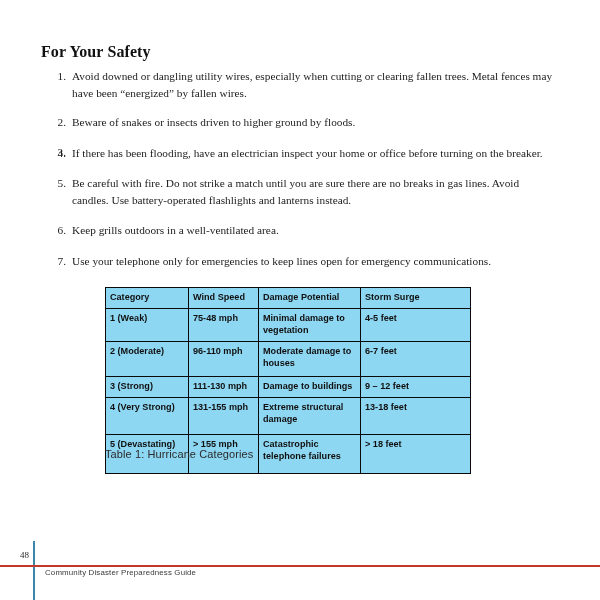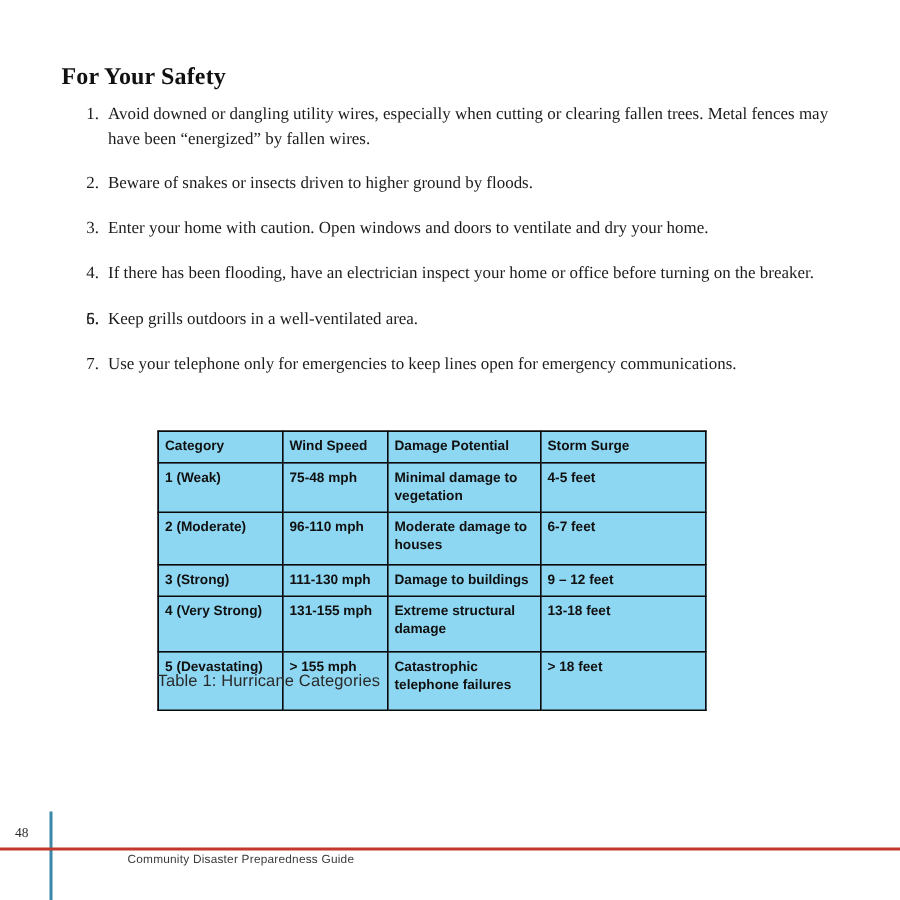--- a/index.html
+++ b/index.html
@@ -133,62 +133,61 @@
     top: 541px;
     width: 2px;
     height: 59px;
     background: #3b87a8;
   }
   .page-number {
     position: absolute;
     left: 10px;
     top: 550px;
     width: 19px;
-    text-align: left;
+    text-align: right;
     font-family: Liberation Serif, serif;
     font-size: 9px;
     color: #2b2b2b;
   }
   .footer-text {
     position: absolute;
     left: 45px;
     top: 568px;
     font-family: "Liberation Sans", sans-serif;
     font-size: 7.9px;
     color: #3a3a3a;
     letter-spacing: 0.15px;
-    margin-left: 40px;
   }
 </style>
 </head>
 <body>
 
 <div class="page">
 
   <div class="section-heading">For Your Safety</div>
 
   <ol class="safety-list">
     <li class="safety-item">
       <span class="marker">1.</span>
       <span>Avoid downed or dangling utility wires, especially when cutting or clearing fallen trees. Metal fences may have been “energized” by fallen wires.</span>
     </li>
     <li class="safety-item">
       <span class="marker">2.</span>
       <span>Beware of snakes or insects driven to higher ground by floods.</span>
     </li>
     <li class="safety-item gap-lg">
       <span class="marker">3.</span>
-      <span>Enter your home with caution. Open windows and doors to ventilate and dry your home.</span>
     </li>
     <li class="safety-item gap-lg">
       <span class="marker">4.</span>
       <span>If there has been flooding, have an electrician inspect your home or office before turning on the breaker.</span>
     </li>
     <li class="safety-item gap-lg">
       <span class="marker">5.</span>
+      <span>Be careful with fire. Do not strike a match until you are sure there are no breaks in gas lines. Avoid candles. Use battery-operated flashlights and lanterns instead.</span>
     </li>
     <li class="safety-item gap-lg">
       <span class="marker">6.</span>
       <span>Keep grills outdoors in a well-ventilated area.</span>
     </li>
     <li class="safety-item">
       <span class="marker">7.</span>
       <span>Use your telephone only for emergencies to keep lines open for emergency communications.</span>
     </li>
   </ol>

